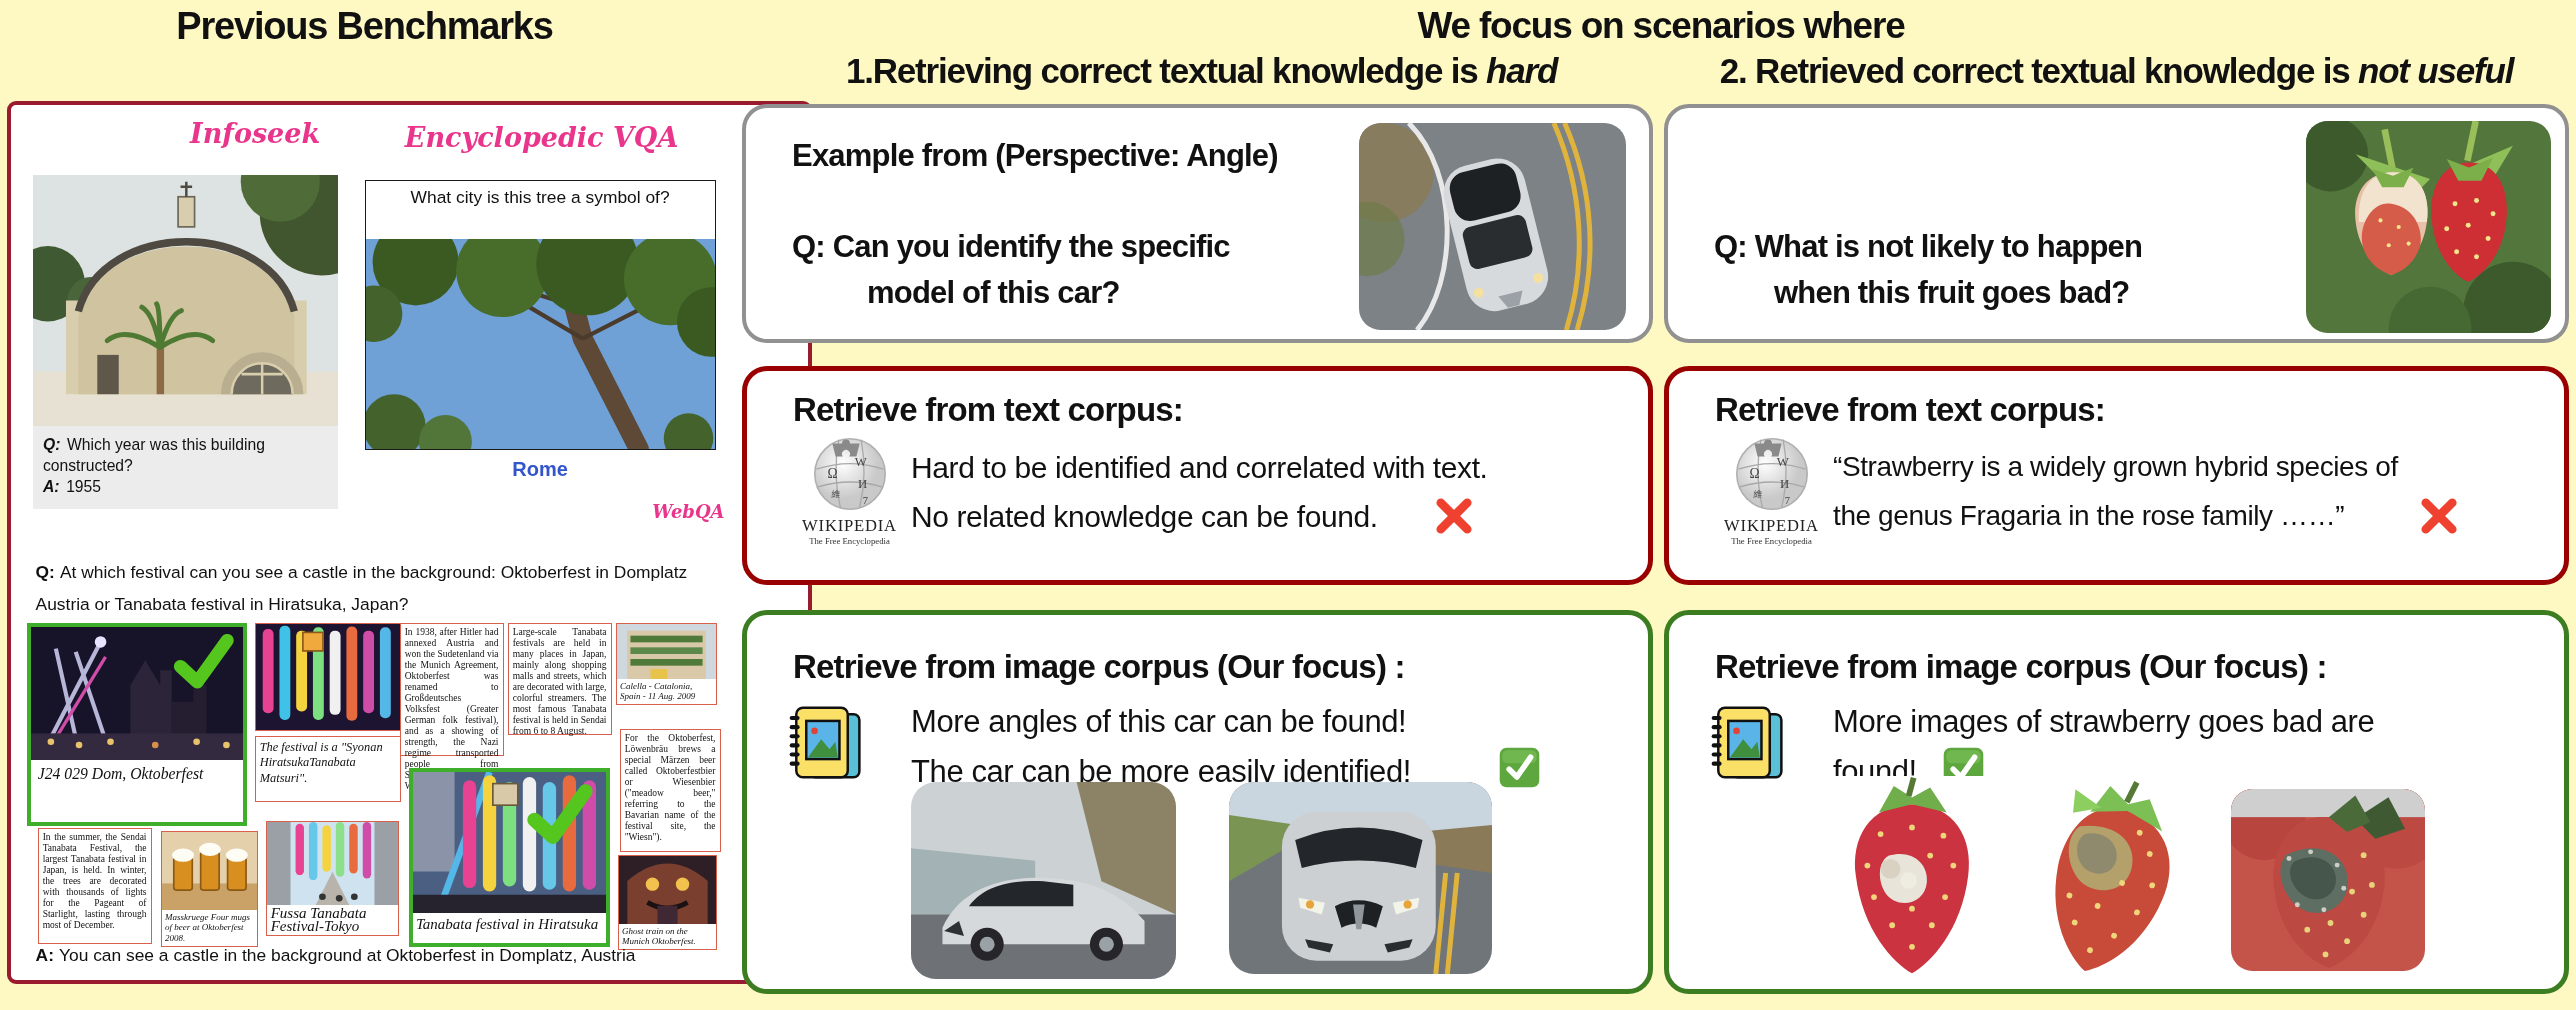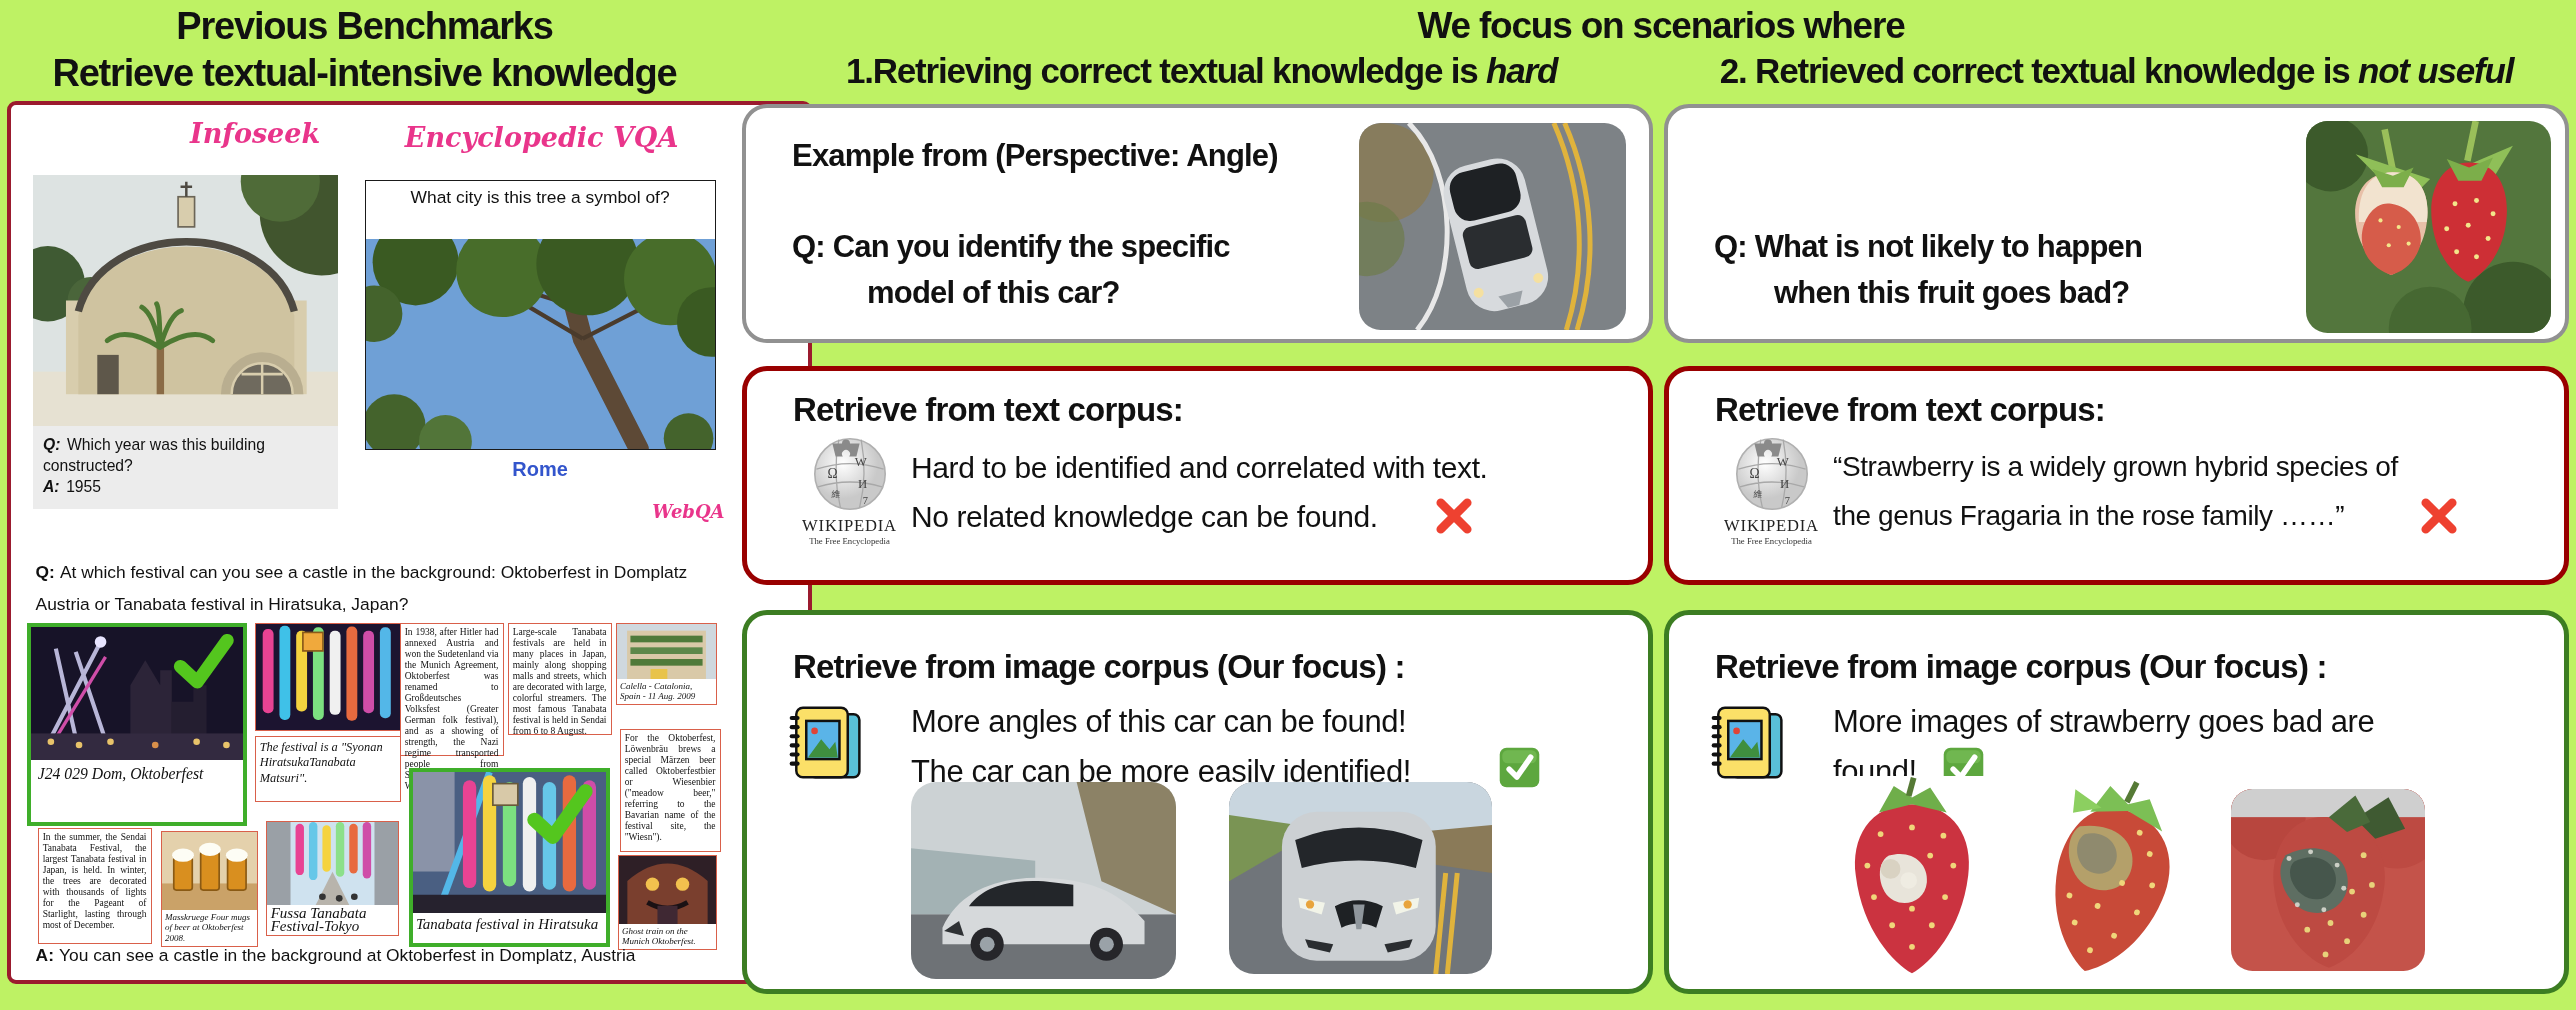--- a/index.html
+++ b/index.html
@@ -3,21 +3,21 @@
 <meta charset="utf-8">
 <style>
   :root{
     --pink:#e9358b; --panel-red:#9b1b2e; --box-red:#990000; --box-green:#3c7d22;
     --box-gray:#919191; --snippet-red:#d9604a; --match-green:#3fae2a;
     --check-green:#54c61e; --cross-red:#ee4130; --answer-blue:#3355cc;
   }
   *{box-sizing:border-box;margin:0;padding:0;}
   html,body{background:#fff;}
   body{font-family:"Liberation Sans",sans-serif;color:#111;}
-  #root{position:relative;width:2576px;height:1011px;background:#bef264;overflow:hidden;}
+  #root{position:relative;width:2576px;height:1011px;background:#fef9c3;overflow:hidden;}
   .abs{position:absolute;}
   svg{display:block;}
 
   
   .title-left{left:0;top:3.3px;width:729px;text-align:center;font-size:38px;line-height:47px;
     font-weight:bold;letter-spacing:-1.2px;}
   .title-right{left:746px;top:3.3px;width:1830px;text-align:center;font-size:37px;line-height:45px;
     font-weight:bold;letter-spacing:-1.2px;}
   .subtitle{top:51px;font-size:35px;font-weight:bold;letter-spacing:-1.2px;text-align:center;white-space:nowrap;}
   .subtitle em{font-style:italic;}
@@ -114,21 +114,20 @@
   .s2{left:335px;top:161px;width:202px;height:204px;overflow:hidden;}
   .s3{left:562px;top:174px;width:194px;height:182px;border-radius:21.5px;overflow:hidden;}
 </style>
 </head>
 <body>
 
 <div id="root">
 
   <div class="abs title-left">
     <div>Previous Benchmarks</div>
-    <div>Retrieve textual-intensive knowledge</div>
   </div>
   <div class="abs title-right">We focus on scenarios where</div>
   <div class="abs subtitle sub1"><span>1.Retrieving correct textual knowledge is </span><em>hard</em></div>
   <div class="abs subtitle sub2"><span>2. Retrieved correct textual knowledge is </span><em>not useful</em></div>
 
   <div class="abs left-panel">
 
     <div class="abs bench-label infoseek-label">Infoseek</div>
     <div class="abs bench-label evqa-label">Encyclopedic VQA</div>
 

